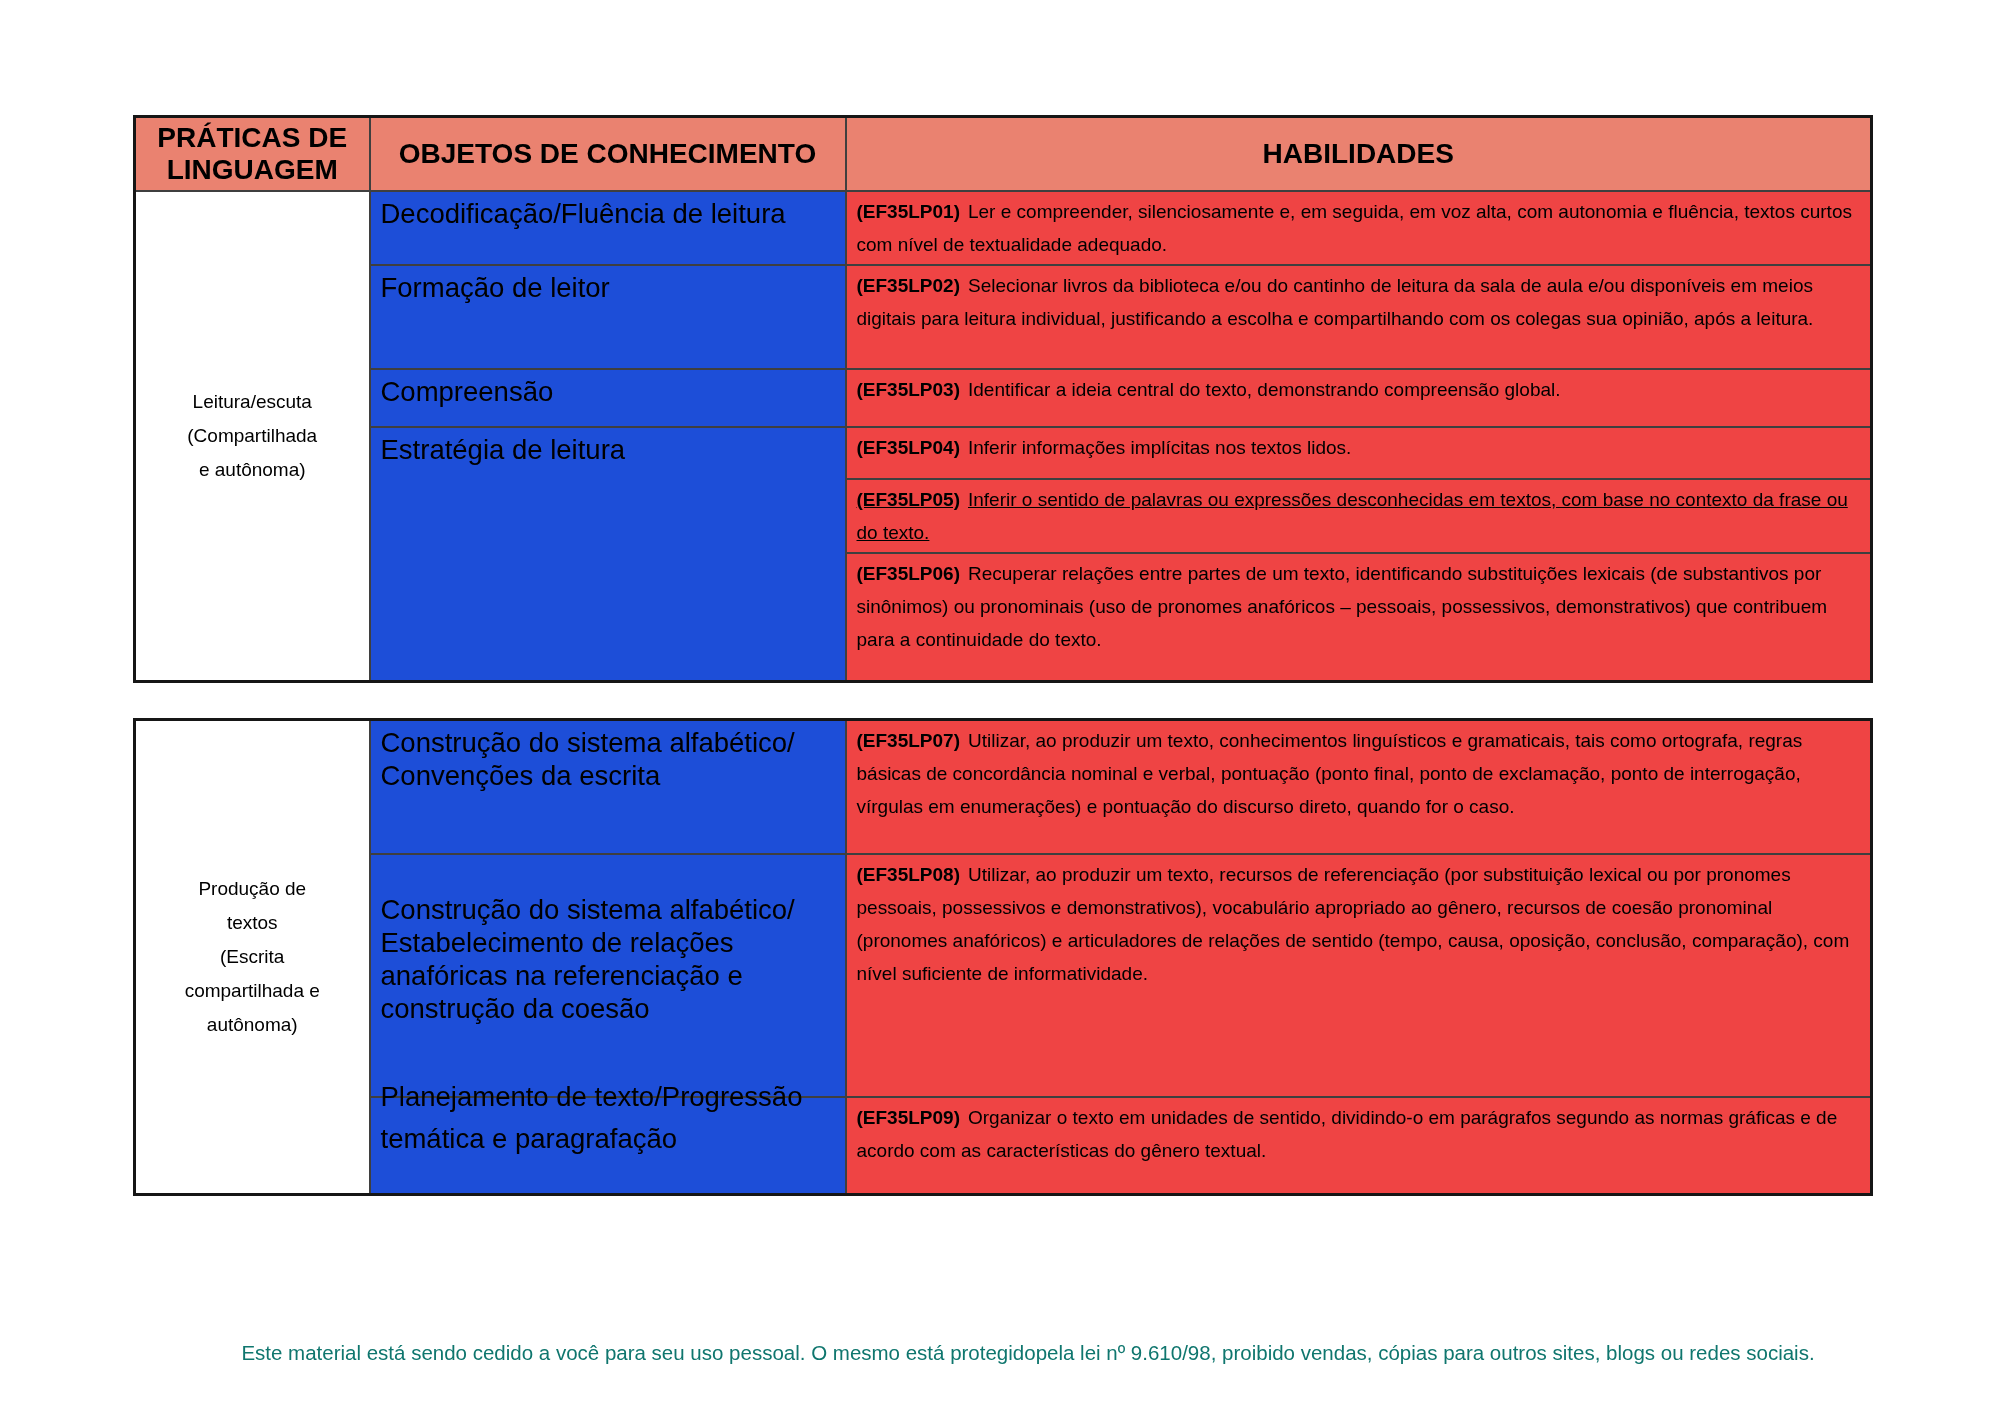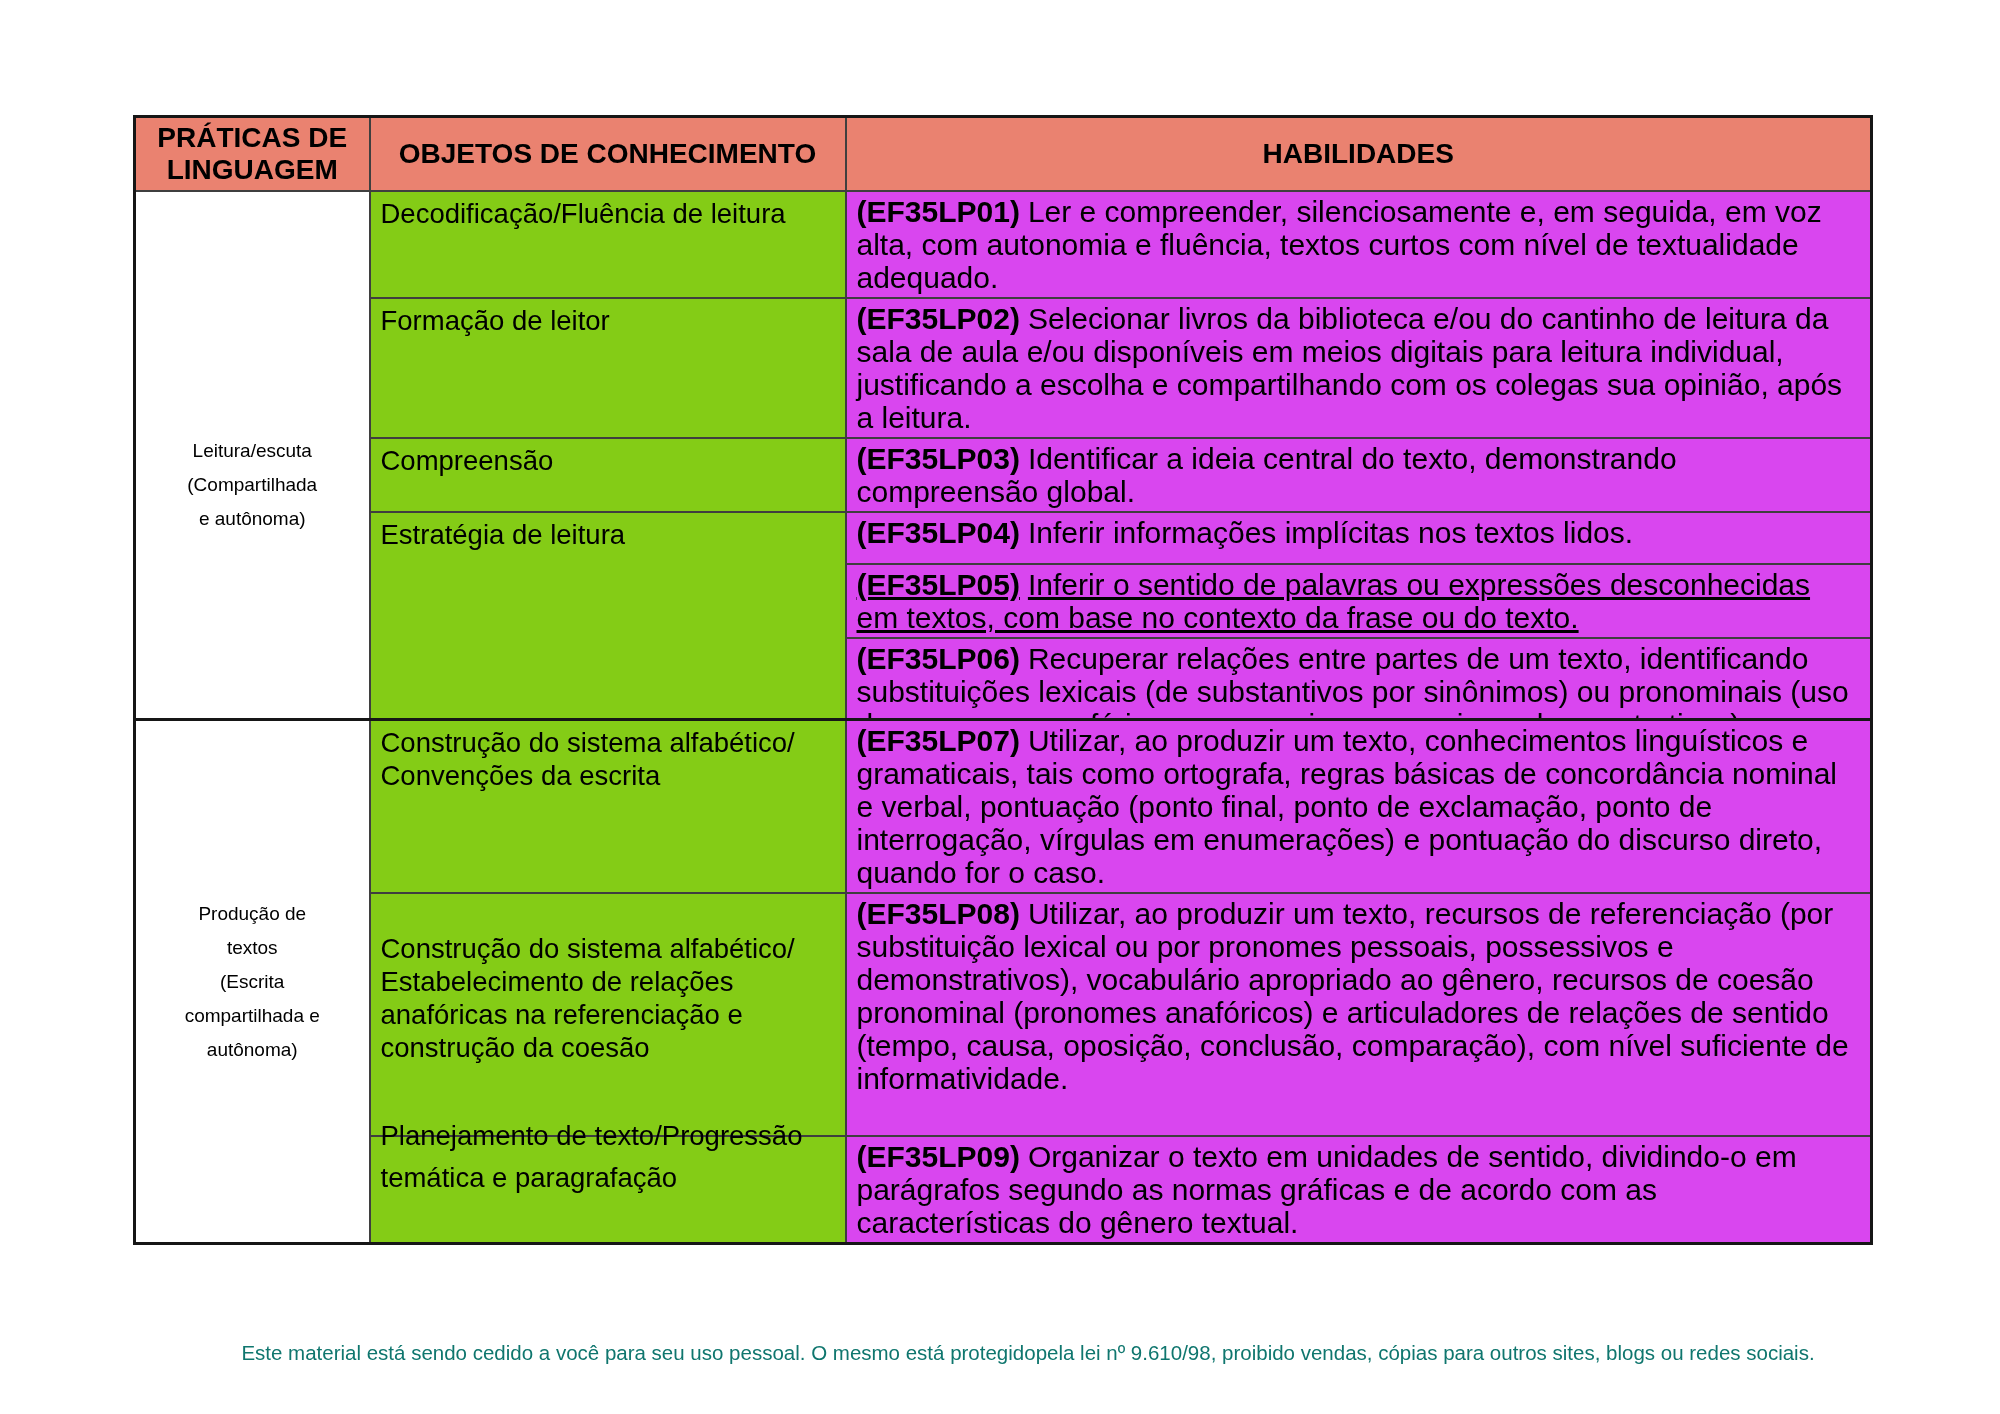--- a/index.html
+++ b/index.html
@@ -21,25 +21,25 @@
   th.hdr{
     background:#EA8270;font-weight:bold;font-size:28px;line-height:32px;
     text-align:center;vertical-align:middle;padding:4px 6px;white-space:pre-line;
   }
   td.practice{
     text-align:center;vertical-align:middle;font-size:19px;line-height:34px;
     padding:4px 8px;white-space:pre-line;background:#fff;
   }
   td.objeto{
     vertical-align:top;font-size:27.5px;line-height:33px;text-align:left;
-    padding:5px 10px;white-space:pre-line;background:#84cc16;position:relative;
+    padding:5px 10px;white-space:pre-line;background:#1d4ed8;position:relative;
   }
   td.hab{
-    vertical-align:top;font-size:30px;line-height:33px;text-align:left;
-    padding:3px 14px 3px 10px;background:#d946ef;
+    vertical-align:top;font-size:19px;line-height:33px;text-align:left;
+    padding:3px 14px 3px 10px;background:#ef4444;
   }
   .hab-code{font-weight:bold;padding-right:8px;}
   .overflow-objeto{
     position:absolute;left:10px;bottom:-64px;width:448px;
     line-height:42px;font-size:27.5px;white-space:pre-line;z-index:5;
   }
   .footer-note{
     position:absolute;left:0;top:1340px;width:100%;text-align:center;
     font-size:20.5px;line-height:26px;color:#0f766e;padding-left:28px;
   }

